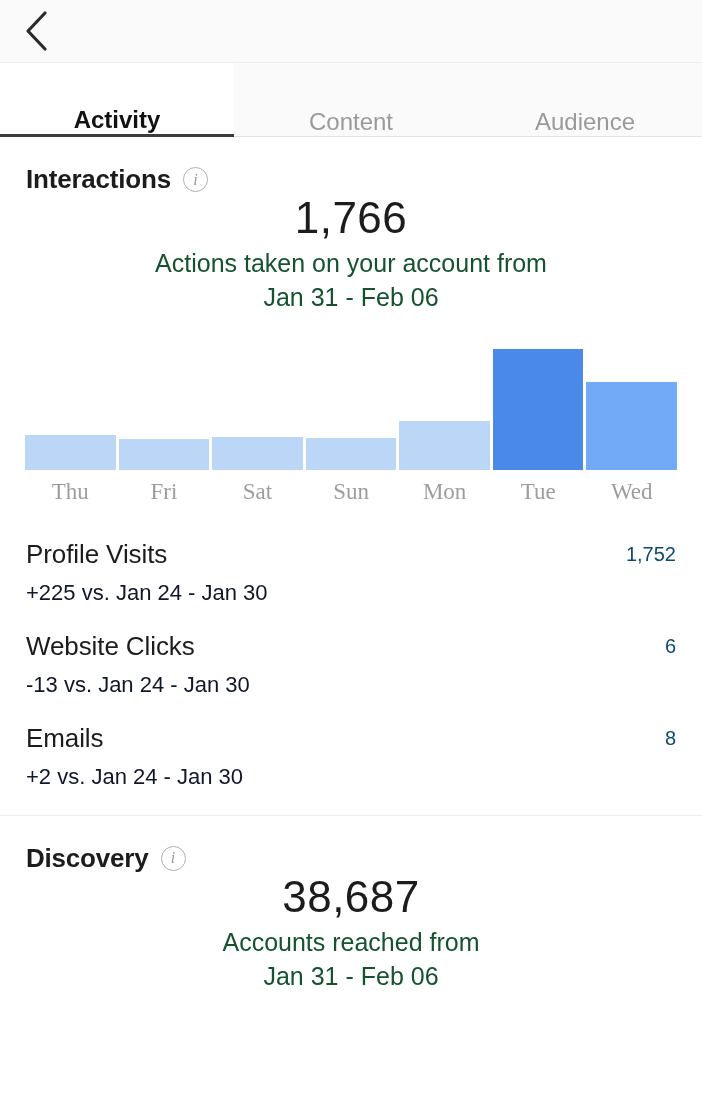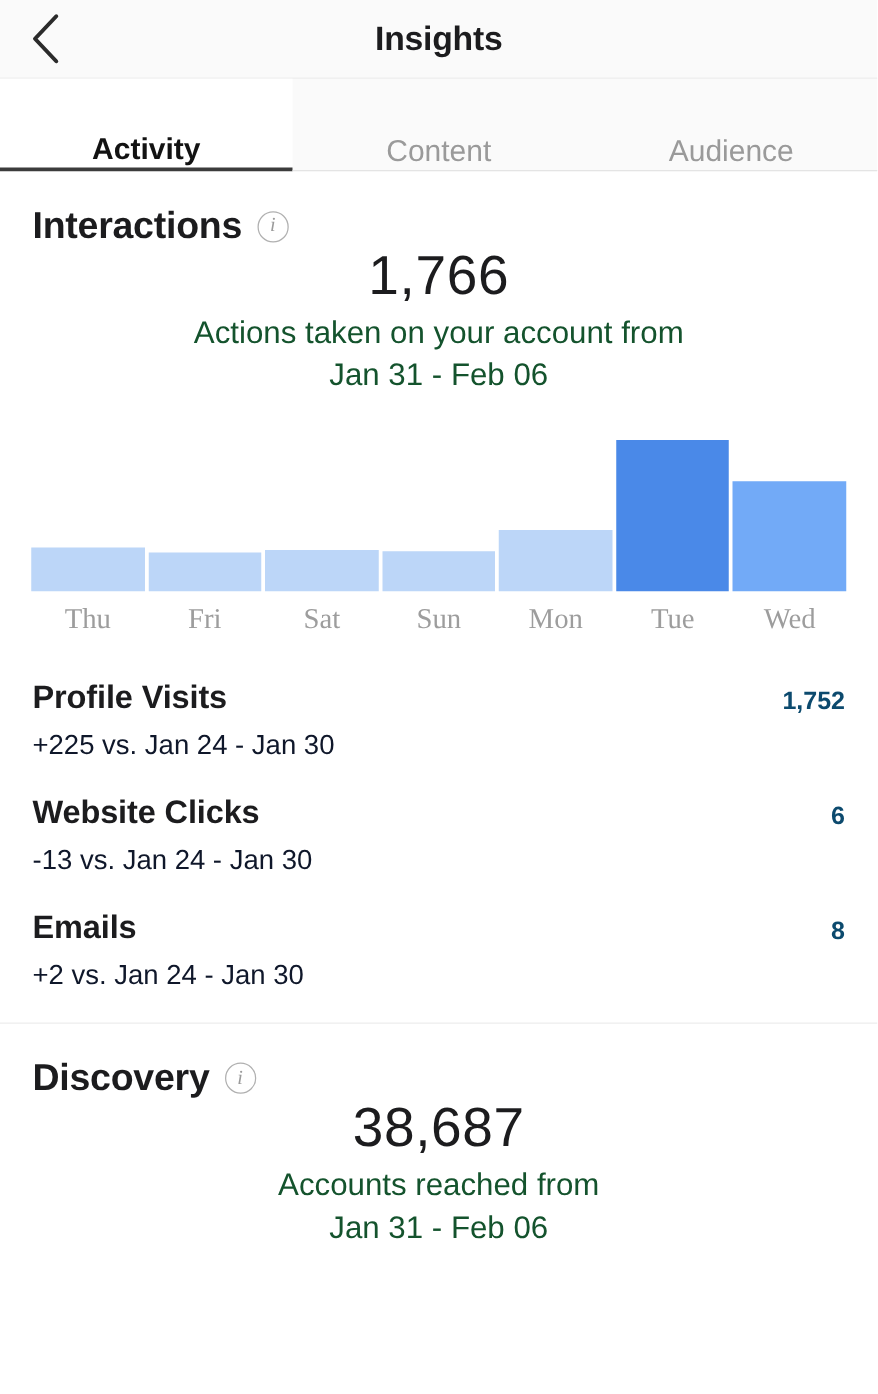--- a/index.html
+++ b/index.html
@@ -80,21 +80,21 @@
     padding: 0 26px;
     box-sizing: border-box;
   }
   .section-head {
     display: flex;
     align-items: center;
     gap: 12px;
     padding-top: 27px;
   }
   .section-title {
-    font-size: 30px;
+    font-size: 26px;
     font-weight: bold;
     color: #1c1c1e;
     letter-spacing: -0.2px;
   }
   .info-icon {
     width: 25px;
     height: 25px;
     border: 1.6px solid #b0b0b0;
     border-radius: 50%;
     display: inline-flex;
@@ -171,22 +171,21 @@
     padding: 0 26px;
     box-sizing: border-box;
   }
   .metric-row {
     padding-bottom: 25px;
     cursor: pointer;
   }
   .metric-top {
     display: flex;
     justify-content: space-between;
-    align-items: flex-end;
-    font-weight: bold;
+    align-items: center;
   }
   .metric-name {
     font-size: 26px;
     color: #1c1c1e;
     letter-spacing: -0.1px;
   }
   .metric-value {
     font-size: 20px;
     color: #0c4a6e;
   }
@@ -204,21 +203,20 @@
 </style>
 </head>
 <body>
 
 <div class="nav-bar">
   <div class="back-btn">
     <svg class="chev" width="26" height="42" viewBox="0 0 26 42">
       <polyline points="21,3 4,21 21,39" fill="none" stroke="#2b2b2b" stroke-width="3.2" stroke-linecap="round" stroke-linejoin="round"></polyline>
     </svg>
   </div>
-  <div class="nav-title">Insights</div>
 </div>
 
 <div class="tabs">
   <div class="tab active">
     <span>Activity</span>
   </div>
   <div class="tab">
     <span>Content</span>
   </div>
   <div class="tab">

